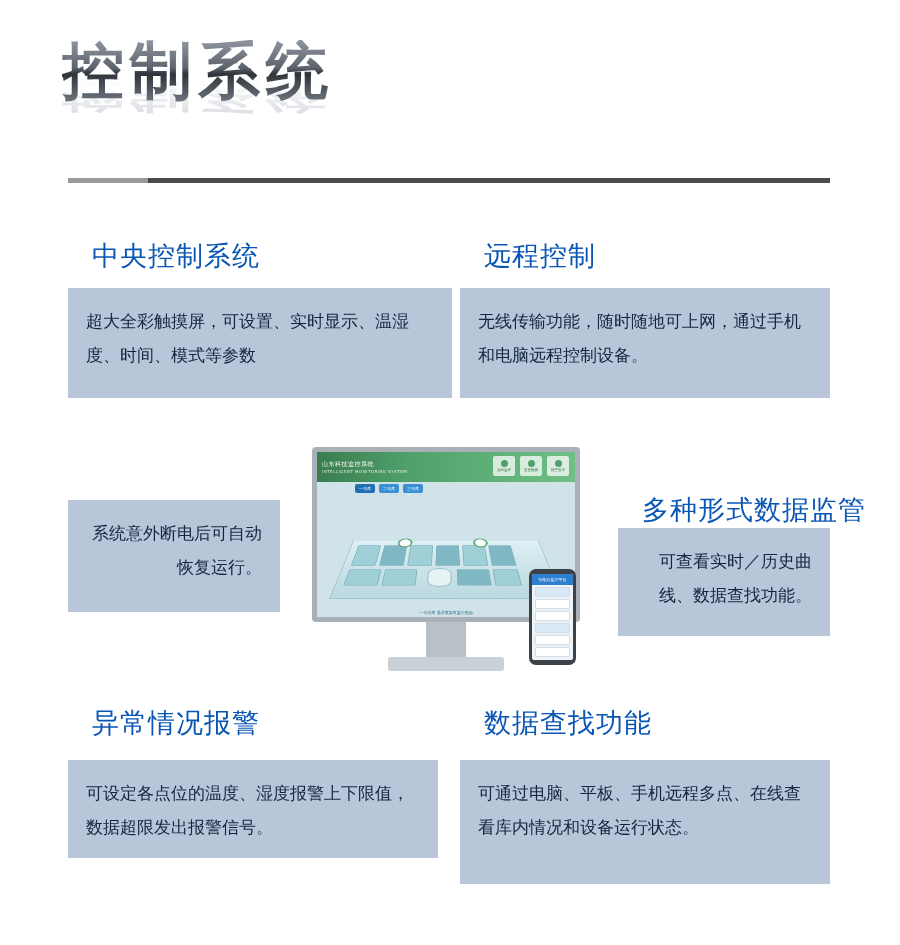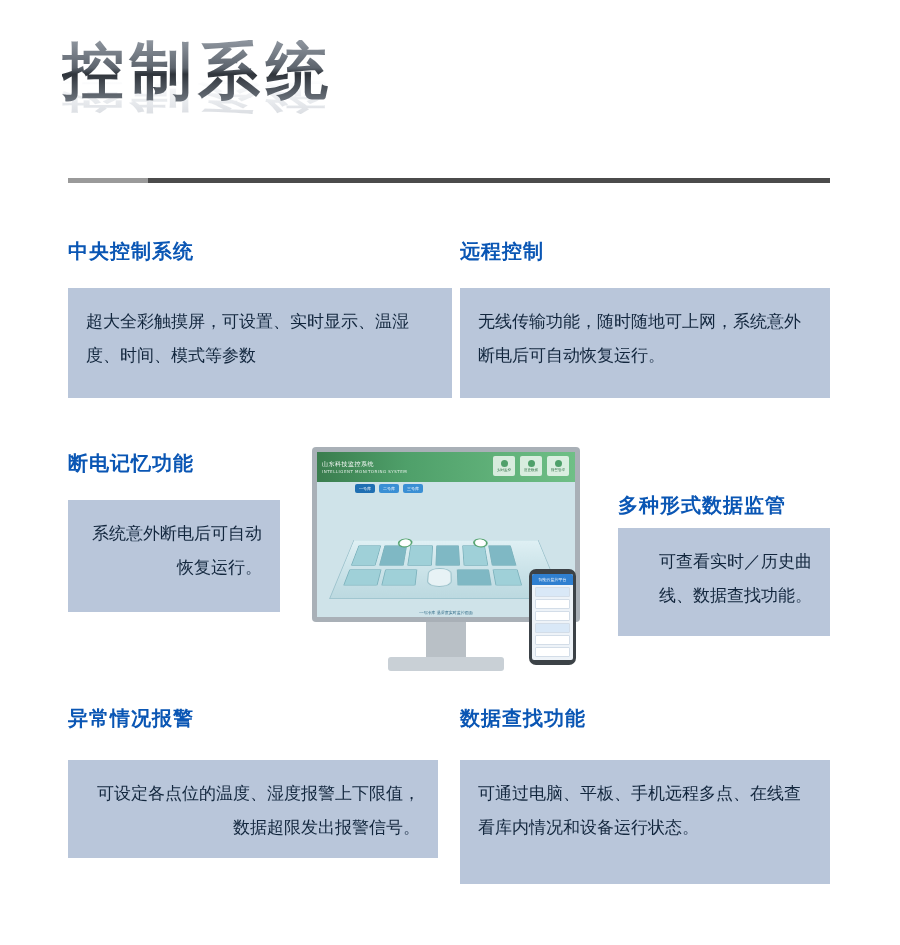--- a/index.html
+++ b/index.html
@@ -85,25 +85,26 @@
     left: 0;
     top: 0;
     width: 80px;
     height: 5px;
     background: #9a9a9a;
   }
 
   
   .heading {
     position: absolute;
-    font-size: 20px;
-    font-weight: bold;
+    font-size: 27px;
+    font-weight: normal;
     color: #0a56b4;
     letter-spacing: 1px;
     white-space: nowrap;
+    margin-left: 24px;
   }
 
   
   .card {
     position: absolute;
     background: #b9c6da;
     color: #12263d;
     font-size: 17px;
     line-height: 34px;
     box-sizing: border-box;
@@ -314,24 +315,23 @@
     <div class="divider-accent"></div>
   </div>
 
   <div class="heading" style="left:68px; top:238px;">中央控制系统</div>
   <div class="card" style="left:68px; top:288px; width:384px; height:110px;">
     <p>超大全彩触摸屏，可设置、实时显示、温湿度、时间、模式等参数</p>
   </div>
 
   <div class="heading" style="left:460px; top:238px;">远程控制</div>
   <div class="card" style="left:460px; top:288px; width:370px; height:110px;">
-    <p>无线传输功能，随时随地可上网，系统意外断电后可自动恢复运行。</p>
-  </div>
-
-  <div class="heading" style="left:68px; top:450px;">断电记忆功能</div>
+    <p>无线传输功能，随时随地可上网，通过手机和电脑远程控制设备。</p>
+  </div>
+
   <div class="card centered" style="left:68px; top:500px; width:212px; height:112px;">
     <p>系统意外断电后可自动恢复运行。</p>
   </div>
 
   <div class="heading" style="left:618px; top:492px;">多种形式数据监管</div>
   <div class="card centered" style="left:618px; top:528px; width:212px; height:108px;">
     <p>可查看实时／历史曲线、数据查找功能。</p>
   </div>
 
   <div class="device">
@@ -398,21 +398,21 @@
         <div class="phone-row"></div>
         <div class="phone-row"></div>
         <div class="phone-row blue"></div>
         <div class="phone-row"></div>
         <div class="phone-row"></div>
       </div>
     </div>
   </div>
 
   <div class="heading" style="left:68px; top:705px;">异常情况报警</div>
-  <div class="card" style="left:68px; top:760px; width:370px; height:98px;text-align:right;">
+  <div class="card" style="left:68px; top:760px; width:370px; height:98px;">
     <p>可设定各点位的温度、湿度报警上下限值，数据超限发出报警信号。</p>
   </div>
 
   <div class="heading" style="left:460px; top:705px;">数据查找功能</div>
   <div class="card" style="left:460px; top:760px; width:370px; height:124px;">
     <p>可通过电脑、平板、手机远程多点、在线查看库内情况和设备运行状态。</p>
   </div>
 
 </div>
 

